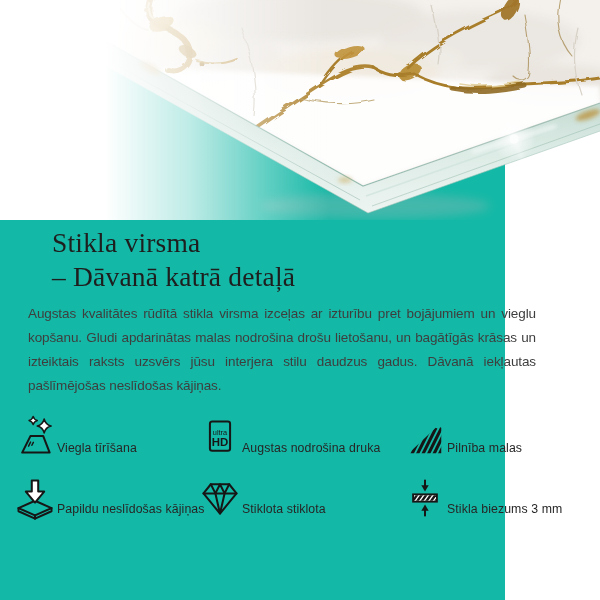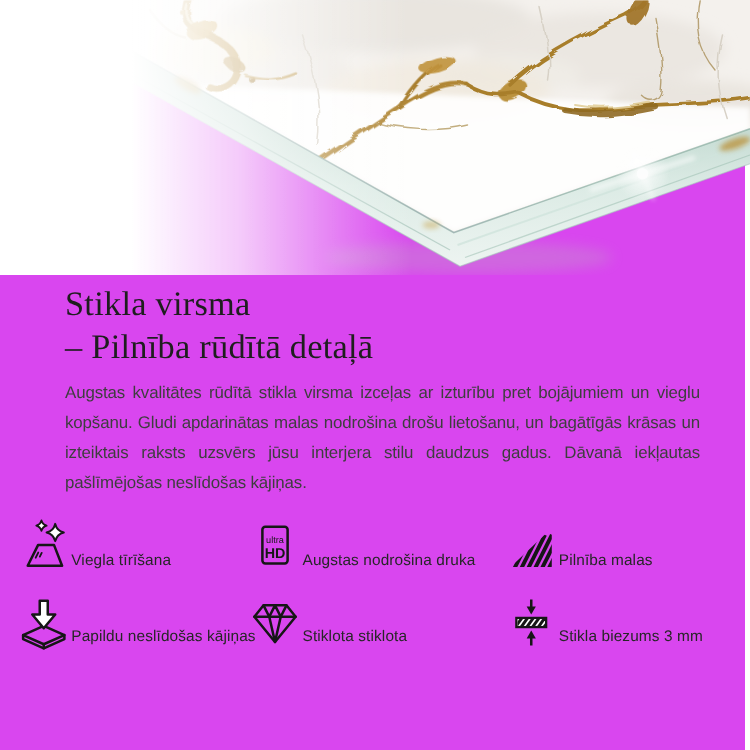--- a/index.html
+++ b/index.html
@@ -1,23 +1,23 @@
 <!DOCTYPE html>
 <html><head>
 <meta charset="utf-8">
 <style>
   html,body{margin:0;padding:0;background:#ffffff;}
   body{width:600px;height:600px;overflow:hidden;font-family:"Liberation Sans",sans-serif;}
-  .page{width:596px;height:600px;background:#d946ef;position:relative;}
+  .page{width:505px;height:600px;background:#14b8a6;position:relative;}
   .hero{width:600px;height:220px;overflow:hidden;position:relative;}
   .hero svg{display:block;}
   h1{margin:6px 40px 0 52px;font-family:"Liberation Serif",serif;font-weight:400;
      font-size:27.5px;line-height:33.5px;color:#1e1e1e;letter-spacing:.2px;}
   h1 span{display:block;}
-  .desc{margin:9px 40px 0 52px;width:508px;font-size:13.5px;line-height:24px;
+  .desc{margin:9px 40px 0 28px;width:508px;font-size:13.5px;line-height:24px;
         color:#3e3e3e;text-align:justify;letter-spacing:-0.1px;}
   .features{display:grid;grid-template-columns:185px 205px 185px;
             padding:0 12px 0 13px;margin-top:15px;row-gap:15px;}
   .feature{display:flex;flex-direction:row;align-items:center;}
   .icon-box{height:46px;display:flex;align-items:flex-end;justify-content:center;}
   .f-label{margin-top:24px;font-size:12.3px;color:#262626;letter-spacing:.1px;white-space:nowrap;}
   .fsvg{stroke:#161616;fill:none;stroke-width:2.2;stroke-linejoin:round;stroke-linecap:round;}
 </style>
 </head>
 <body>
@@ -121,21 +121,21 @@
         <path d="M505,118 L523,160" stroke="#ffffff" stroke-width="1.6" opacity="0.85" filter="url(#soft2)"></path>
         <circle cx="514" cy="139" r="4.5" fill="#ffffff"></circle>
       </g>
 
       <rect x="0" y="0" width="330" height="222" fill="url(#fadeL)"></rect>
     </svg>
   </div>
 
   <h1>
     <span>Stikla virsma</span>
-    <span>– Pilnība rūdītā detaļā</span>
+    <span>– Dāvanā katrā detaļā</span>
   </h1>
 
   <p class="desc">Augstas kvalitātes rūdītā stikla virsma izceļas ar izturību pret bojājumiem un vieglu kopšanu. Gludi apdarinātas malas nodrošina drošu lietošanu, un bagātīgās krāsas un izteiktais raksts uzsvērs jūsu interjera stilu daudzus gadus. Dāvanā iekļautas pašlīmējošas neslīdošas kājiņas.</p>
 
   <div class="features">
 
     <div class="feature">
       <div class="icon-box">
         <svg class="fsvg" width="44" height="44" viewBox="0 0 48 48">
           <path d="M10,41 L40,41 L33,23 L19,23 Z"></path>

